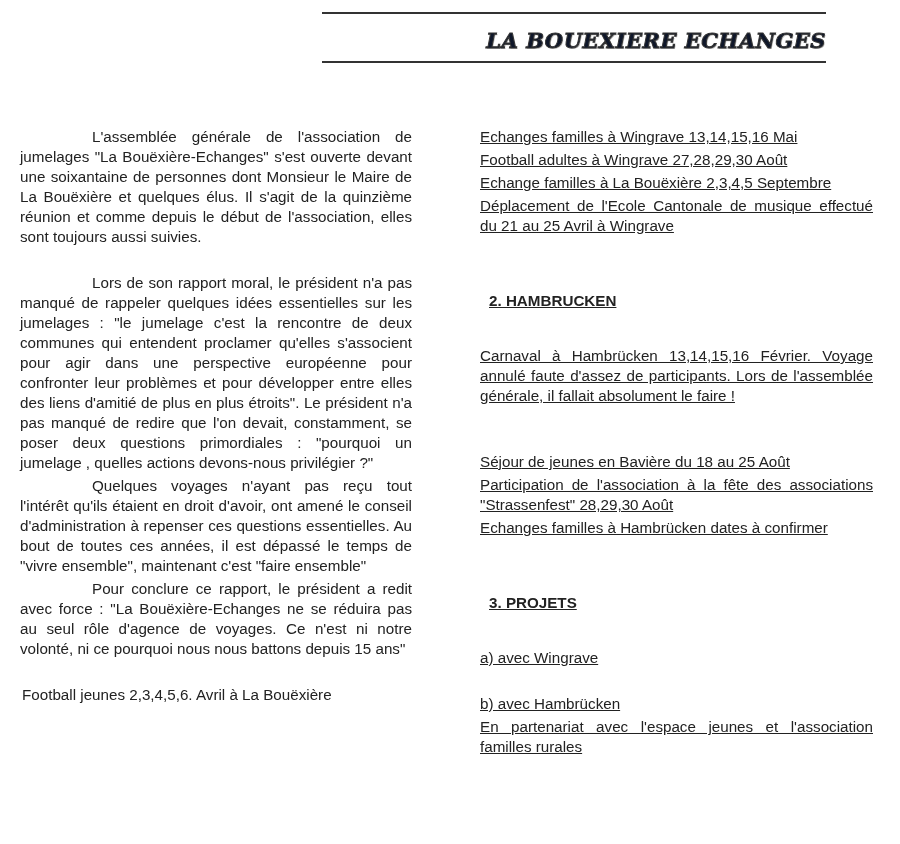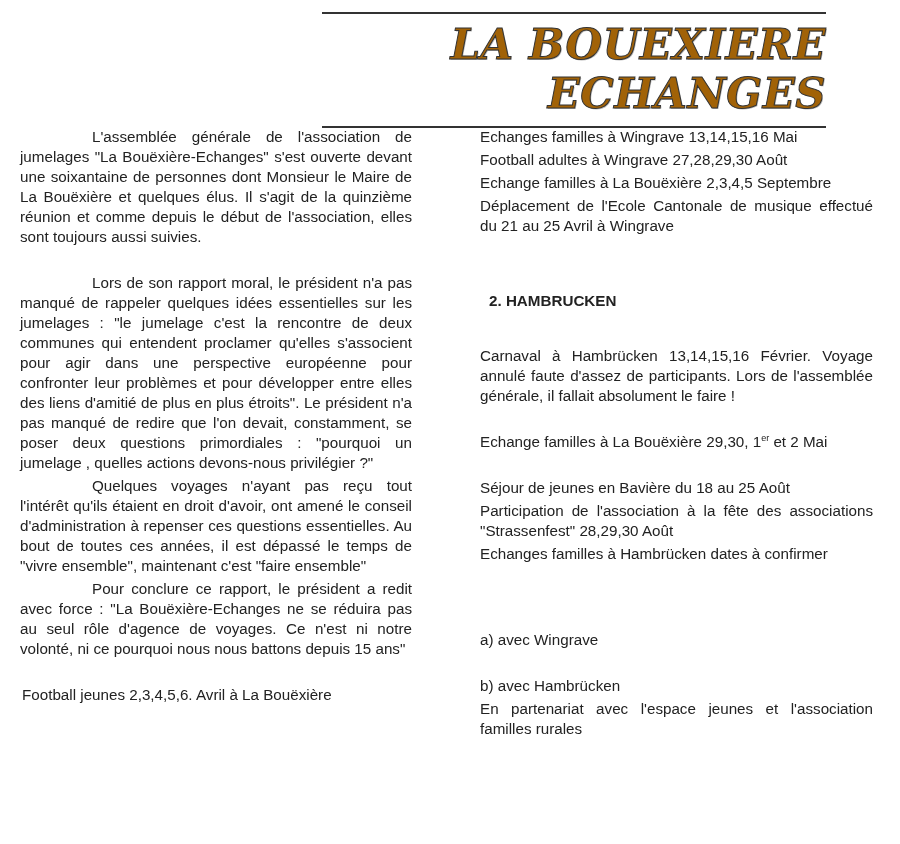--- a/index.html
+++ b/index.html
@@ -1,22 +1,22 @@
 <!DOCTYPE html>
 <html><head>
   <meta charset="utf-8">
   <style>
     html, body { margin: 0; padding: 0; background: #ffffff; }
     body { width: 900px; height: 844px; position: relative; overflow: hidden; color: #222; font-family: "Liberation Sans", "DejaVu Sans", sans-serif; }
     .masthead { position: absolute; left: 322px; top: 12px; width: 504px; }
     .rule { height: 2px; background: #333; }
-    .title { font-family: "DejaVu Serif", "Liberation Serif", serif; font-weight: bold; font-style: italic; font-size: 42px; letter-spacing: 0.5px; color: #a16207; -webkit-text-stroke: 1px #333; text-align: right; padding: 6px 0 8px 0; text-shadow: 1px 1px 0 #bbb; }
+    .title { font-family: "DejaVu Serif", "Liberation Serif", serif; font-weight: bold; font-style: italic; font-size: 21px; letter-spacing: 0.5px; color: #0f172a; -webkit-text-stroke: 1px #333; text-align: right; padding: 14px 0 8px 0; text-shadow: 1px 1px 0 #bbb; }
     .col { position: absolute; top: 124px; font-size: 15.2px; line-height: 20px; }
     .col-left { left: 17px; width: 398px; }
-    .col-right { left: 477px; width: 399px; }
+    .col-right { left: 477px; width: 399px; text-decoration: underline; }
     p { margin: 3px; text-align: justify; }
     .indent { text-indent: 72px; }
     .gap { height: 20px; }
     .gap2 { height: 40px; }
     h3 { margin: 12px; font-size: 15.2px; font-weight: bold; line-height: 20px; }
     sup { font-size: 9px; line-height: 0; }
     .nojust { text-align: left; }
   </style>
 </head>
 <body>
@@ -40,24 +40,24 @@
 <div class="col col-right">
   <p class="nojust">Echanges familles à Wingrave 13,14,15,16 Mai</p>
   <p class="nojust">Football adultes à Wingrave 27,28,29,30 Août</p>
   <p>Echange familles à La Bouëxière 2,3,4,5 Septembre</p>
   <p>Déplacement de l'Ecole Cantonale de musique effectué du 21 au 25 Avril à Wingrave</p>
   <div class="gap2"></div>
   <h3>2. HAMBRUCKEN</h3>
   <div class="gap"></div>
   <p>Carnaval à Hambrücken 13,14,15,16 Février. Voyage annulé faute d'assez de participants. Lors de l'assemblée générale, il fallait absolument le faire !</p>
   <div class="gap"></div>
-  <p><span>Echange familles à La Bouëxière 29,30, 1</span><sup>er</sup><span> et 2 Mai</span></p>
   <div class="gap"></div>
   <p class="nojust">Séjour de jeunes en Bavière du 18 au 25 Août</p>
   <p>Participation de l'association à la fête des associations "Strassenfest" 28,29,30 Août</p>
   <p>Echanges familles à Hambrücken dates à confirmer</p>
   <div class="gap2"></div>
+  <h3>3. PROJETS</h3>
   <div class="gap"></div>
   <p class="nojust">a) avec Wingrave</p>
   <div class="gap"></div>
   <p class="nojust">b) avec Hambrücken</p>
   <p>En partenariat avec l'espace jeunes et l'association familles rurales</p>
 </div>
 
 </body></html>

